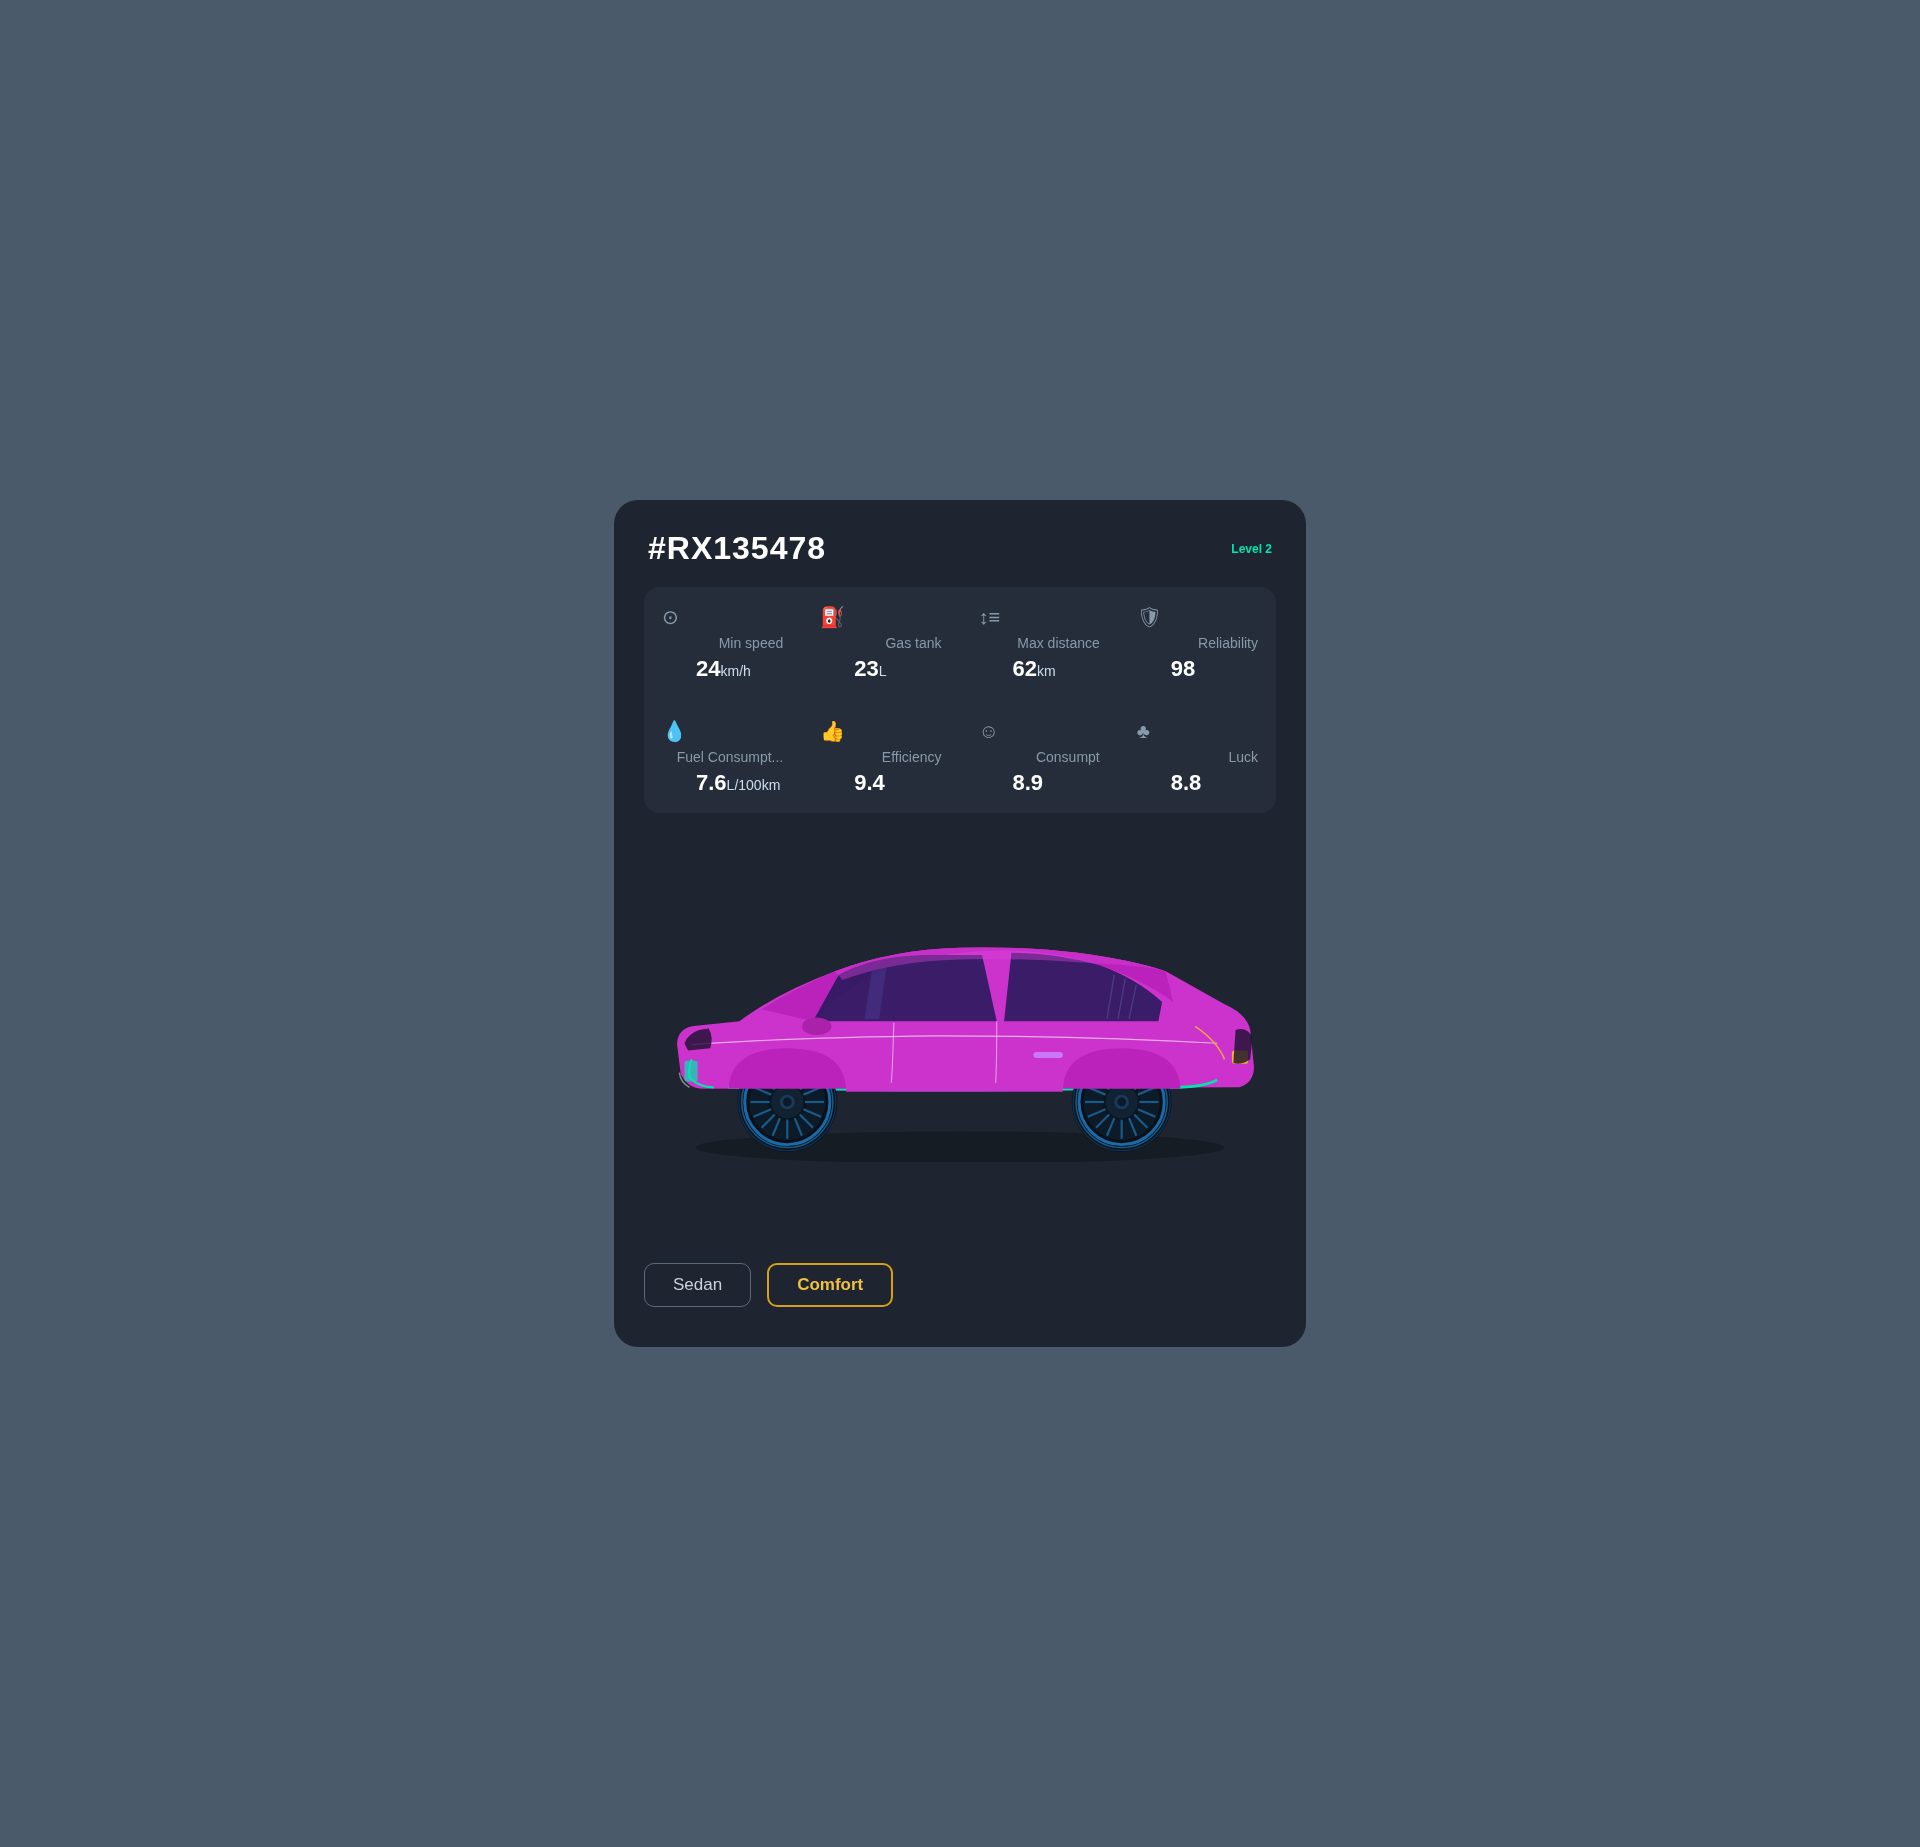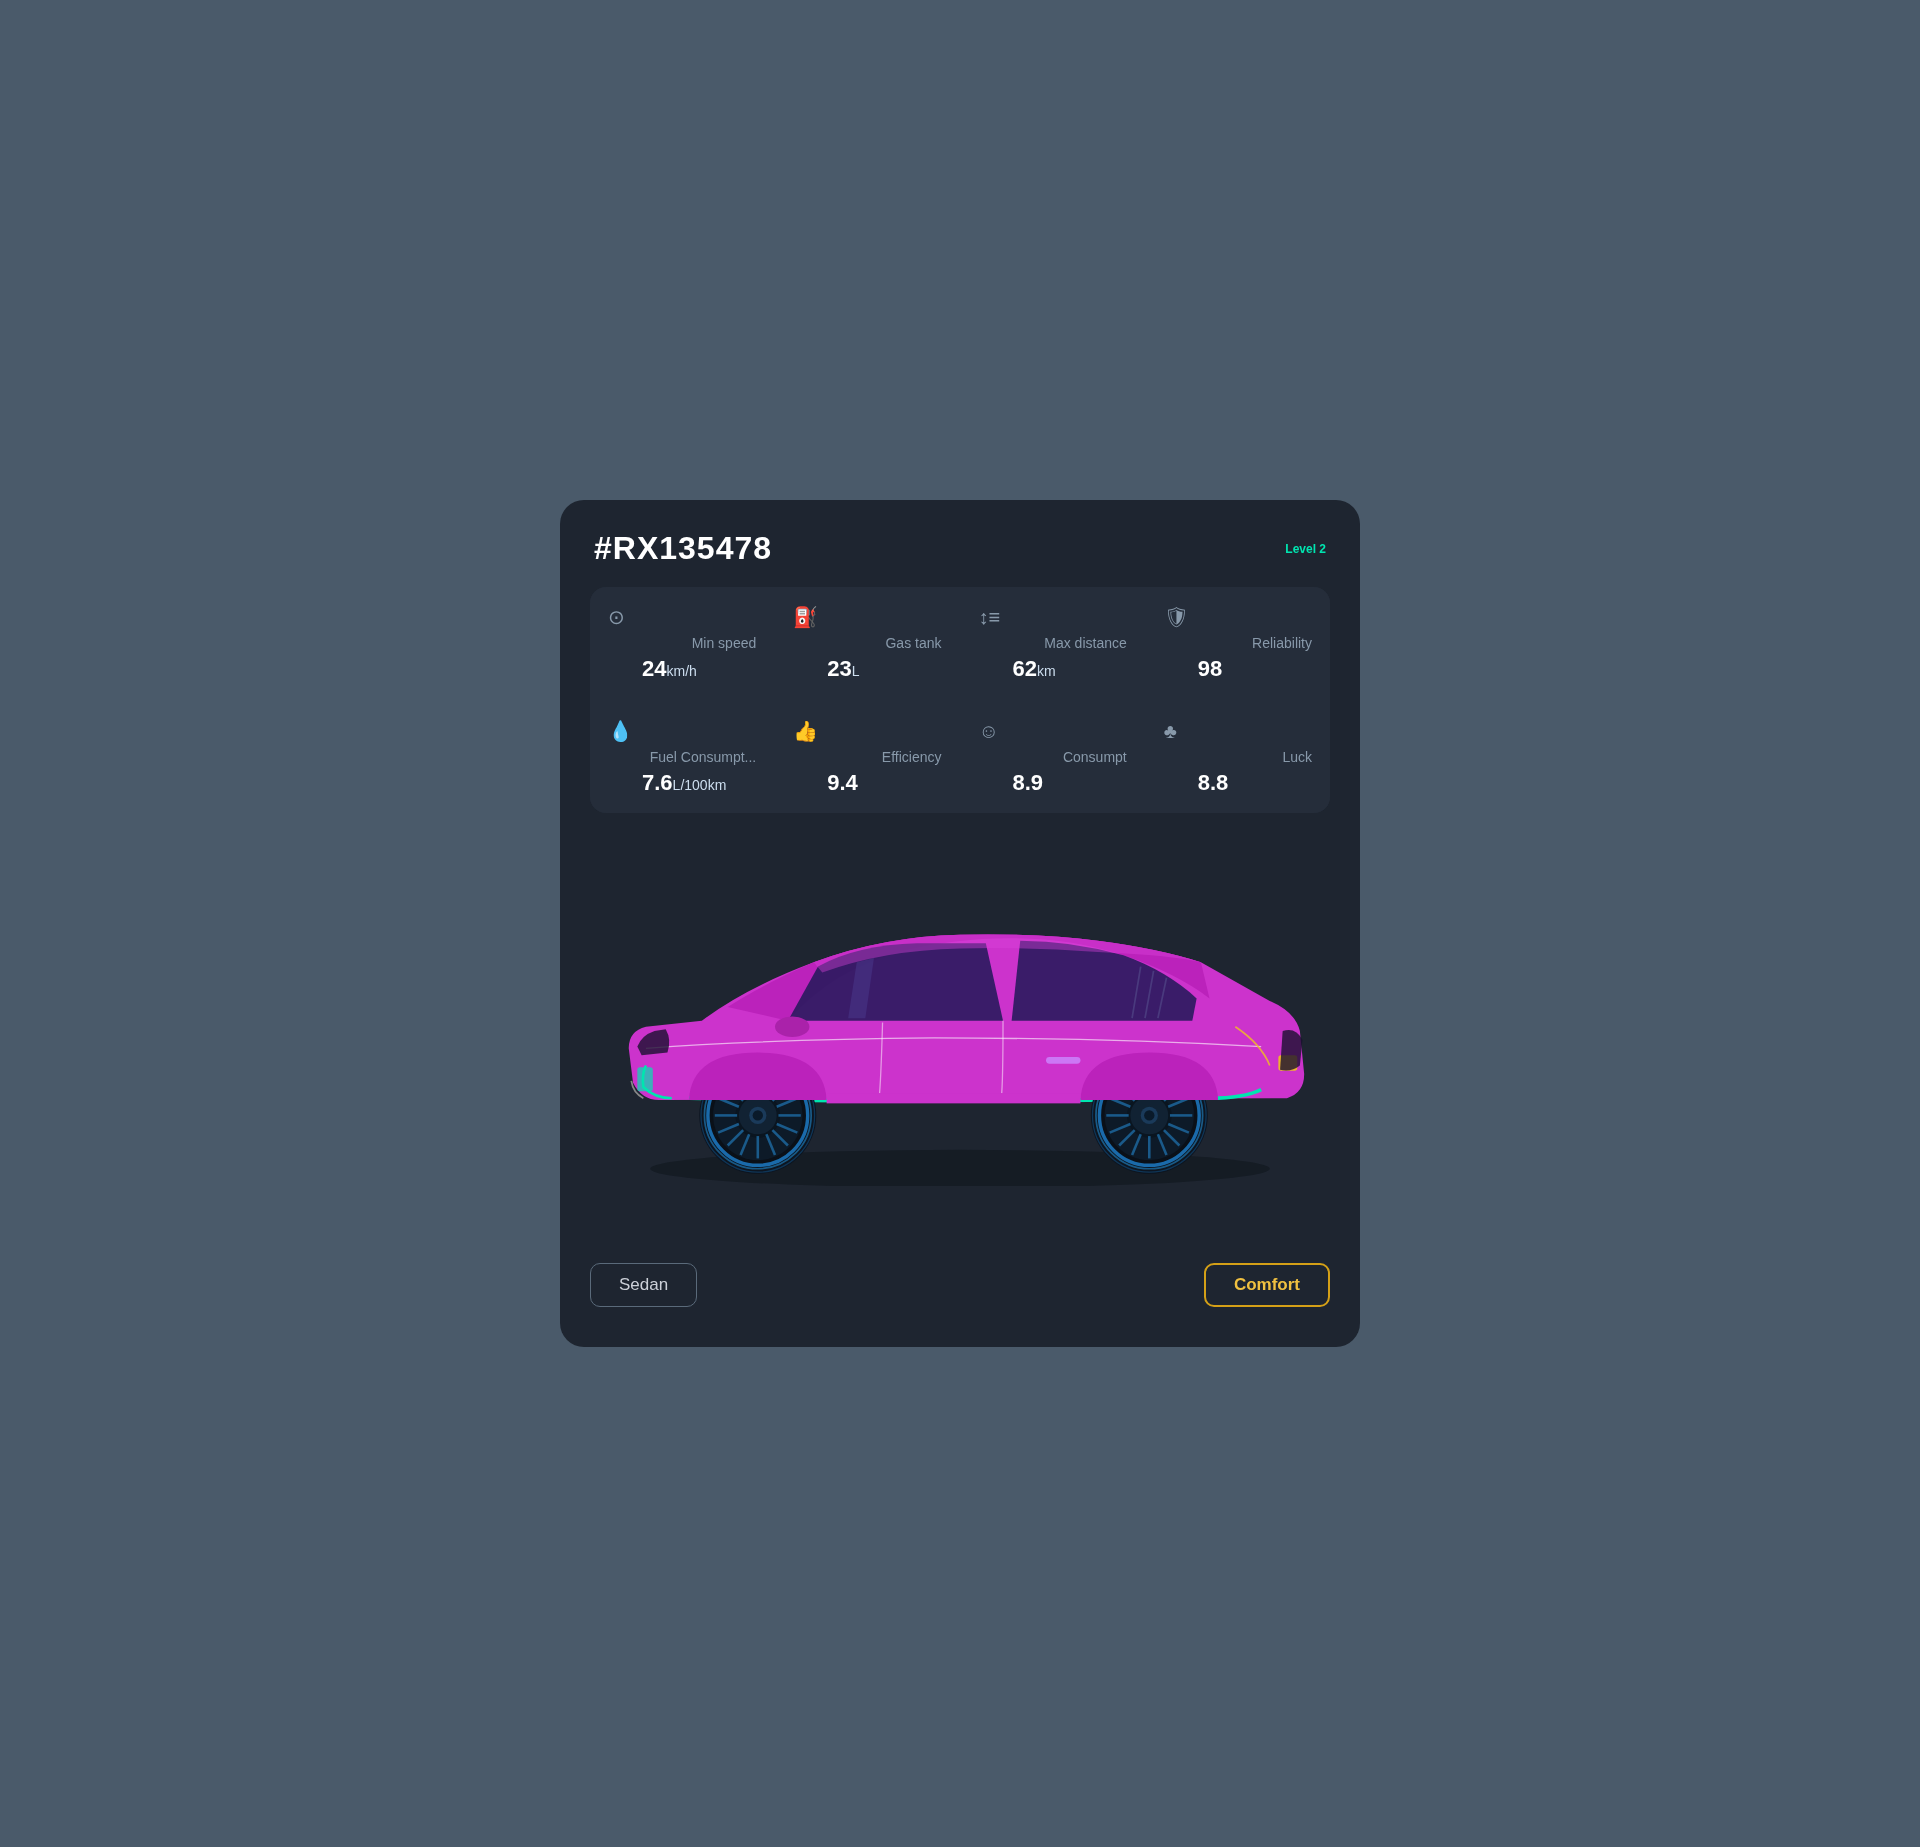--- a/index.html
+++ b/index.html
@@ -10,21 +10,21 @@
       background: #4a5a6a;
       display: flex;
       align-items: center;
       justify-content: center;
       font-family: -apple-system, BlinkMacSystemFont, 'Segoe UI', sans-serif;
     }
 
     .card {
       background: #1e2530;
       border-radius: 24px;
-      width: 800px;
+      width: 692px;
       padding: 30px 30px 40px 30px;
       position: relative;
       overflow: visible;
     }
 
     .card-header {
       display: flex;
       justify-content: space-between;
       align-items: center;
       margin-bottom: 20px;
@@ -94,21 +94,21 @@
       position: relative;
       height: 420px;
       display: flex;
       align-items: center;
       justify-content: center;
       overflow: visible;
     }
 
     .tags-row {
       display: flex;
-      justify-content: space-between;
+      justify-content: flex-start;
       gap: 16px;
       margin-top: 30px;
       position: relative;
       z-index: 10;
     }
 
     .tag {
       border-radius: 10px;
       padding: 10px 28px;
       font-size: 17px;

